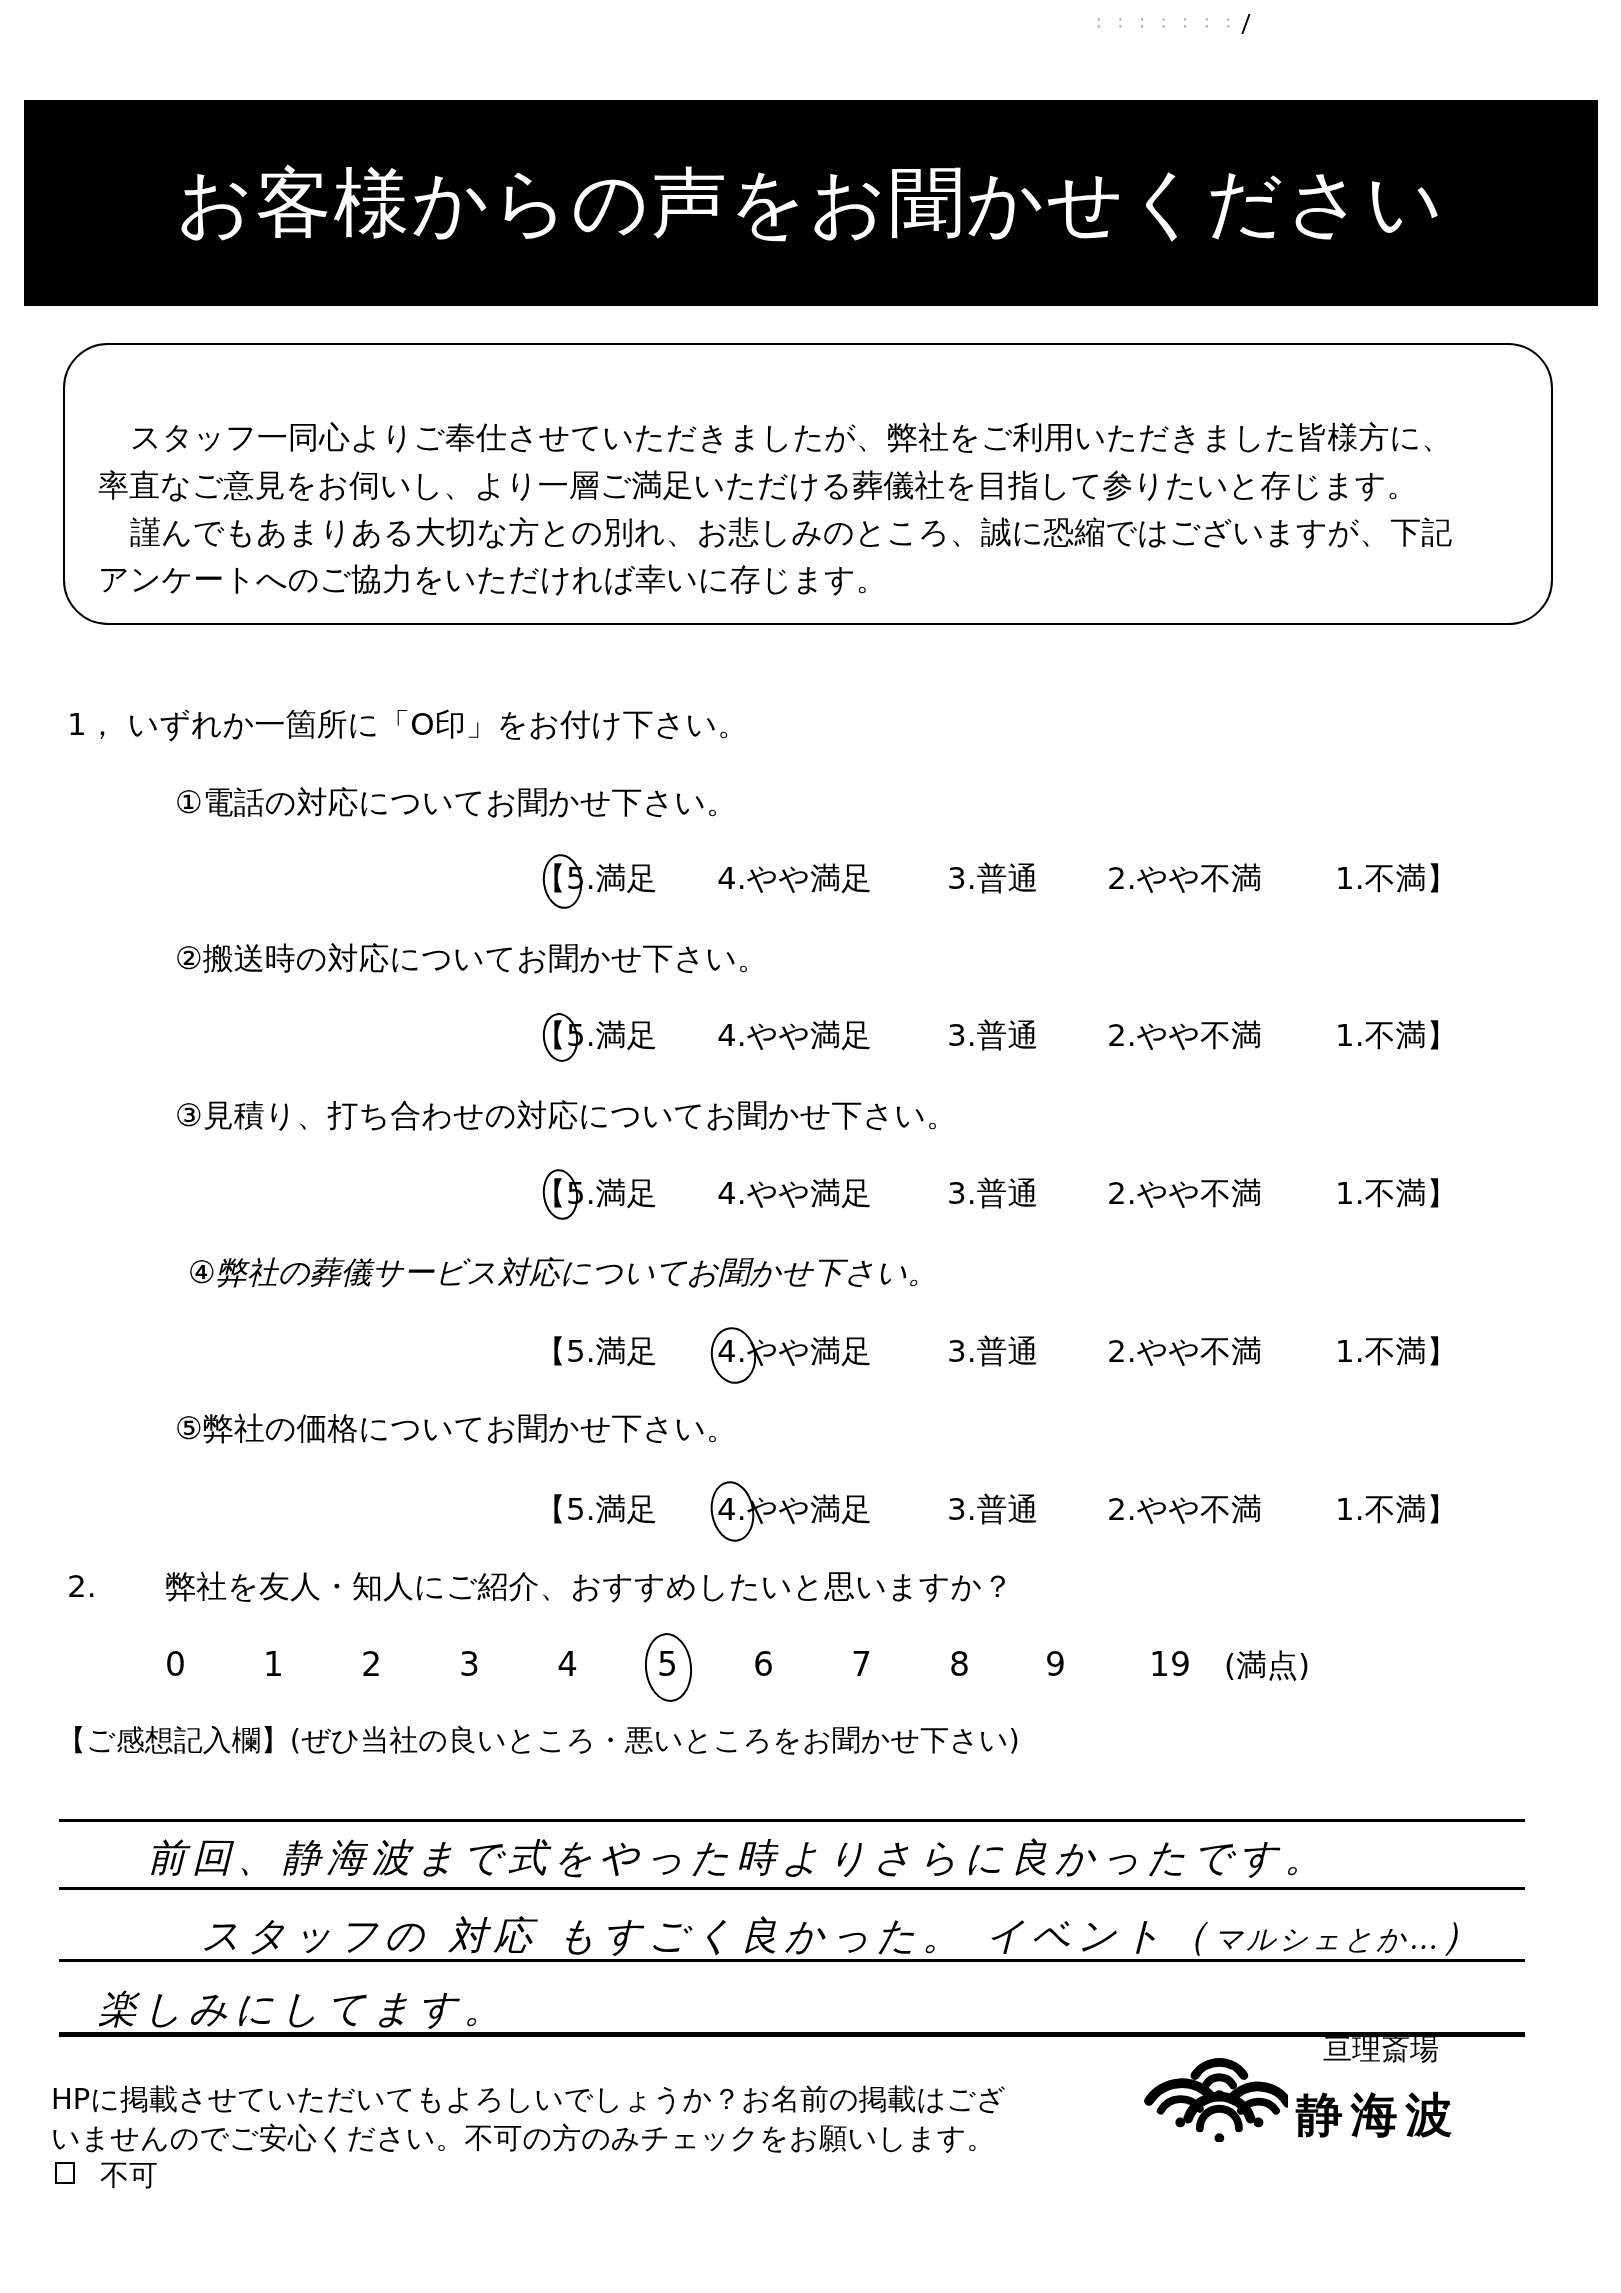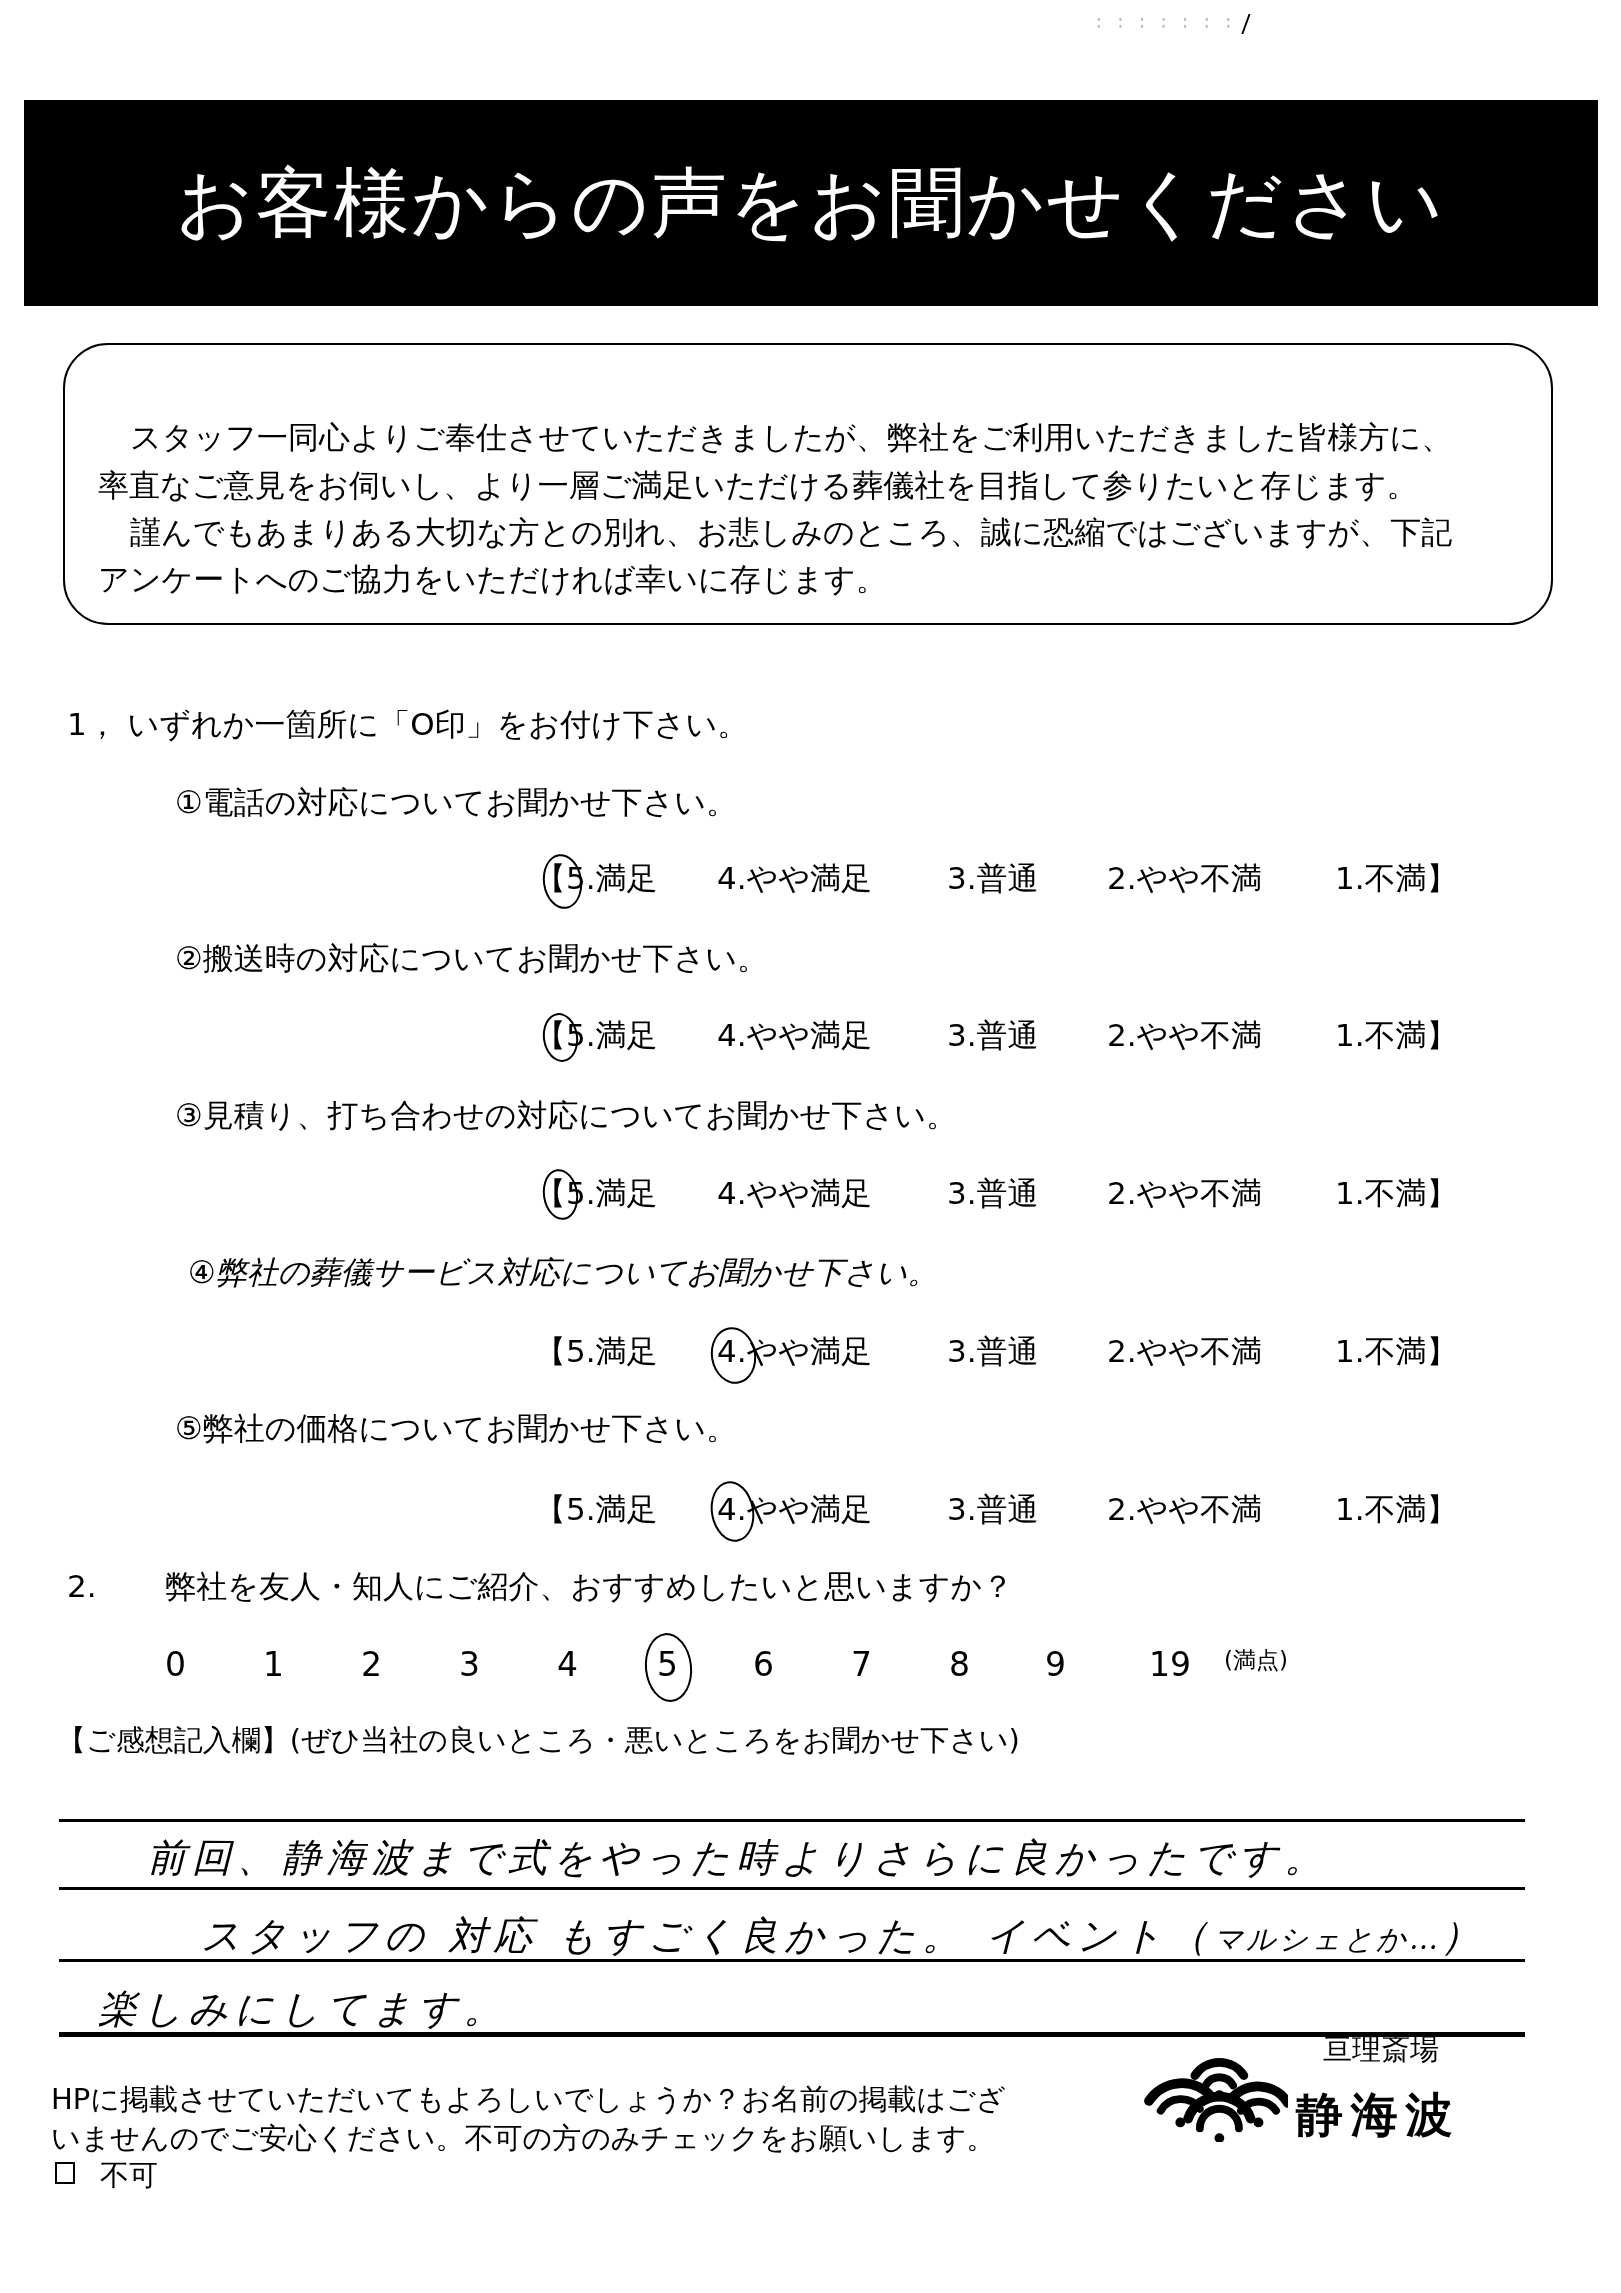--- a/index.html
+++ b/index.html
@@ -123,21 +123,21 @@
   <span class="scale-item" style="left:98px;">1</span>
   <span class="scale-item" style="left:196px;">2</span>
   <span class="scale-item" style="left:294px;">3</span>
   <span class="scale-item" style="left:392px;">4</span>
   <span class="scale-item" style="left:492px;">5</span>
   <span class="scale-item" style="left:588px;">6</span>
   <span class="scale-item" style="left:686px;">7</span>
   <span class="scale-item" style="left:784px;">8</span>
   <span class="scale-item" style="left:880px;">9</span>
   <span class="scale-item" style="left:984px;">19</span>
-  <span class="scale-item" style="left:1059px; font-size:23px;">(満点)</span>
+  <span class="scale-item" style="left:1059px; font-size:31px;">(満点)</span>
   <span class="circled" style="left:480px; top:-11.8px; width:43px; height:65px; transform:rotate(-6deg);"></span>
 </div>
 
 <div class="abs foot-text" style="left:57px; top:1721px;">【ご感想記入欄】(ぜひ当社の良いところ・悪いところをお聞かせ下さい)</div>
 
 <div class="rule" style="top:1819px; height:2.9px;"></div>
 <div class="rule" style="top:1887px; height:2.9px;"></div>
 <div class="rule" style="top:1959px; height:2.9px;"></div>
 <div class="rule" style="top:2032px; height:4.9px;"></div>
 

